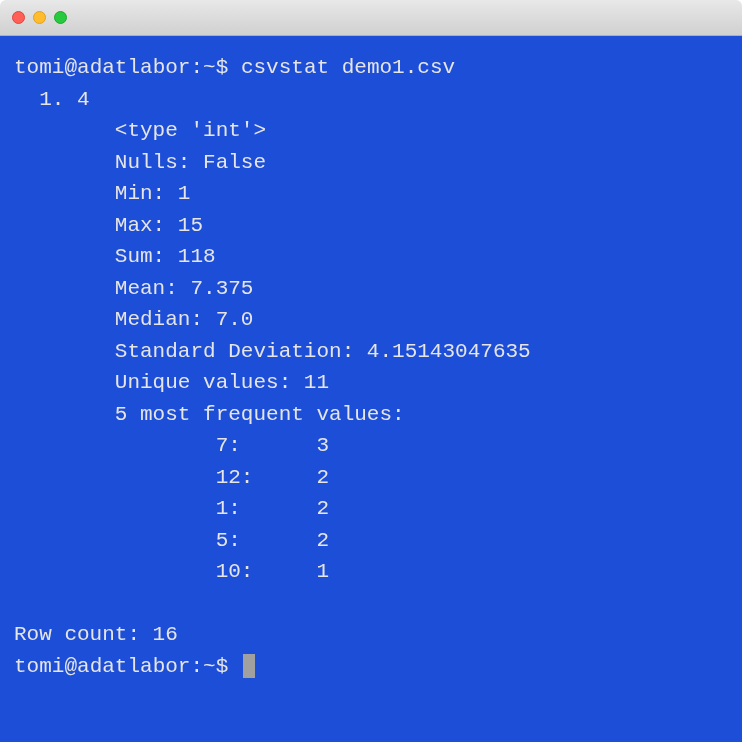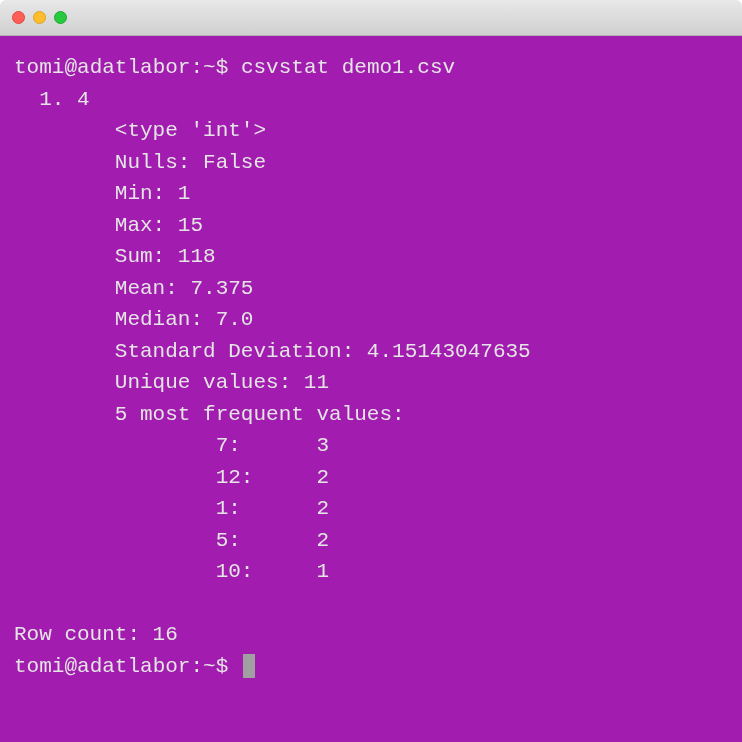--- a/index.html
+++ b/index.html
@@ -46,21 +46,21 @@
     .traffic-yellow {
       background: #ffbd2e;
       border: 1px solid #dea123;
     }
     .traffic-green {
       background: #27c93f;
       border: 1px solid #1aab29;
     }
     .terminal {
       flex: 1;
-      background: #a21caf;
+      background: #1d4ed8;
       color: #e5e5e5;
       font-size: 21px;
       line-height: 1.5;
       padding: 16px 14px;
       white-space: pre;
       overflow: hidden;
     }
     .cursor {
       display: inline-block;
       width: 12px;

